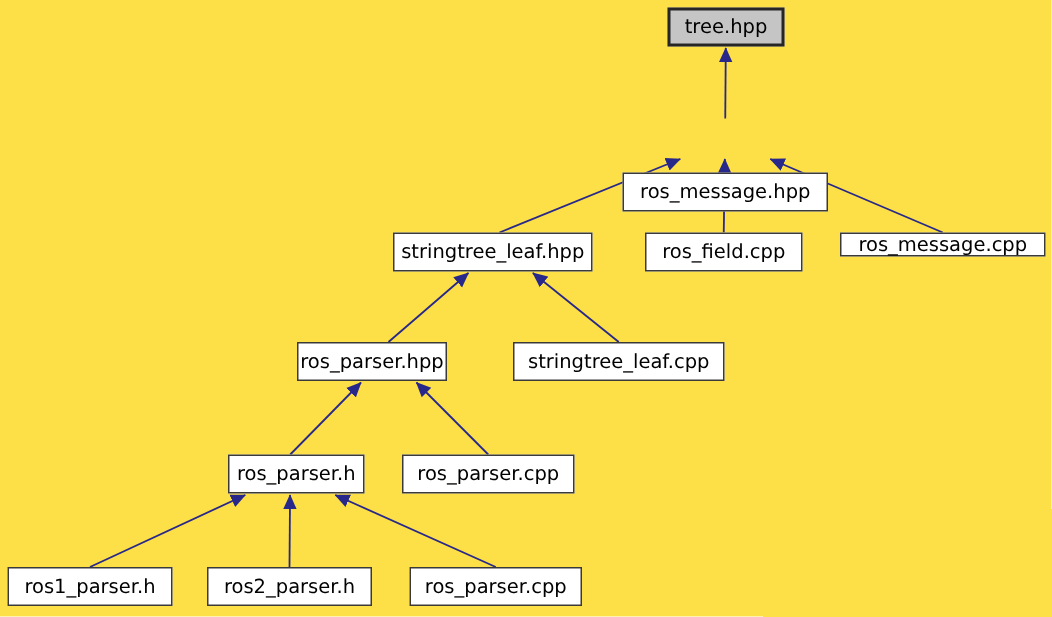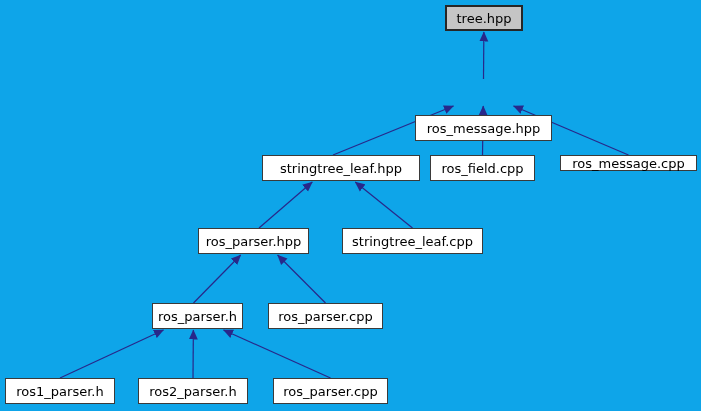--- a/index.html
+++ b/index.html
@@ -4,21 +4,21 @@
 <style>
   html, body {
     margin: 0;
     padding: 0;
     background: #ffffff;
   }
   .graph-canvas {
     position: relative;
     width: 701px;
     height: 411px;
-    background: #0ea5e9;
+    background: #fde047;
     font-family: "DejaVu Sans", "Liberation Sans", sans-serif;
     overflow: hidden;
   }
   .graph-canvas svg.edge-layer {
     position: absolute;
     left: 0;
     top: 0;
     width: 701px;
     height: 411px;
     pointer-events: none;
@@ -62,24 +62,24 @@
         <line x1="193.5" y1="303" x2="240.66" y2="255" stroke="#28288a" stroke-width="1.2" marker-end="url(#arrowhead)"></line>
         <line x1="325.5" y1="303" x2="277.62" y2="255" stroke="#28288a" stroke-width="1.2" marker-end="url(#arrowhead)"></line>
         <line x1="60" y1="378" x2="163.5" y2="330" stroke="#28288a" stroke-width="1.2" marker-end="url(#arrowhead)"></line>
         <line x1="193" y1="378" x2="193.36" y2="330" stroke="#28288a" stroke-width="1.2" marker-end="url(#arrowhead)"></line>
         <line x1="330.5" y1="378" x2="223.5" y2="330" stroke="#28288a" stroke-width="1.2" marker-end="url(#arrowhead)"></line>
       </g>
   </svg>
   <div id="node-layer">
       <div class="graph-node highlighted" style="left: 445px; top: 5px; width: 78px; height: 26px;">tree.hpp</div>
       <div class="graph-node" style="left: 415px; top: 79px; width: 137px; height: 26px; border-color: rgb(58, 58, 58); margin-top: 36px;">ros_message.hpp</div>
-      <div class="graph-node" style="left: 262px; top: 155px; width: 158px; height: 26px; border-color: rgb(58, 58, 58);">stringtree_leaf.hpp</div>
+      <div class="graph-node" style="left: 262px; top: 155px; width: 133px; height: 26px; border-color: rgb(58, 58, 58);">stringtree_leaf.hpp</div>
       <div class="graph-node" style="left: 430px; top: 155px; width: 105px; height: 26px; border-color: rgb(58, 58, 58);">ros_field.cpp</div>
       <div class="graph-node" style="left: 560px; top: 155px; width: 137px; height: 16px; border-color: rgb(58, 58, 58);">ros_message.cpp</div>
-      <div class="graph-node" style="left: 198px; top: 228px; width: 111px; height: 26px; border-color: rgb(58, 58, 58);">ros_parser.hpp</div>
+      <div class="graph-node" style="left: 198px; top: 228px; width: 100px; height: 26px; border-color: rgb(58, 58, 58);">ros_parser.hpp</div>
       <div class="graph-node" style="left: 342px; top: 228px; width: 141px; height: 26px; border-color: rgb(58, 58, 58); text-align: center;">stringtree_leaf.cpp</div>
       <div class="graph-node" style="left: 152px; top: 303px; width: 91px; height: 26px; border-color: rgb(58, 58, 58);">ros_parser.h</div>
       <div class="graph-node" style="left: 268px; top: 303px; width: 115px; height: 26px; border-color: rgb(58, 58, 58);">ros_parser.cpp</div>
       <div class="graph-node" style="left: 5px; top: 378px; width: 110px; height: 26px; border-color: rgb(58, 58, 58);">ros1_parser.h</div>
       <div class="graph-node" style="left: 138px; top: 378px; width: 110px; height: 26px; border-color: rgb(58, 58, 58);">ros2_parser.h</div>
       <div class="graph-node" style="left: 273px; top: 378px; width: 115px; height: 26px; border-color: rgb(58, 58, 58);">ros_parser.cpp</div>
     </div>
 </div>
 
 </body></html>

